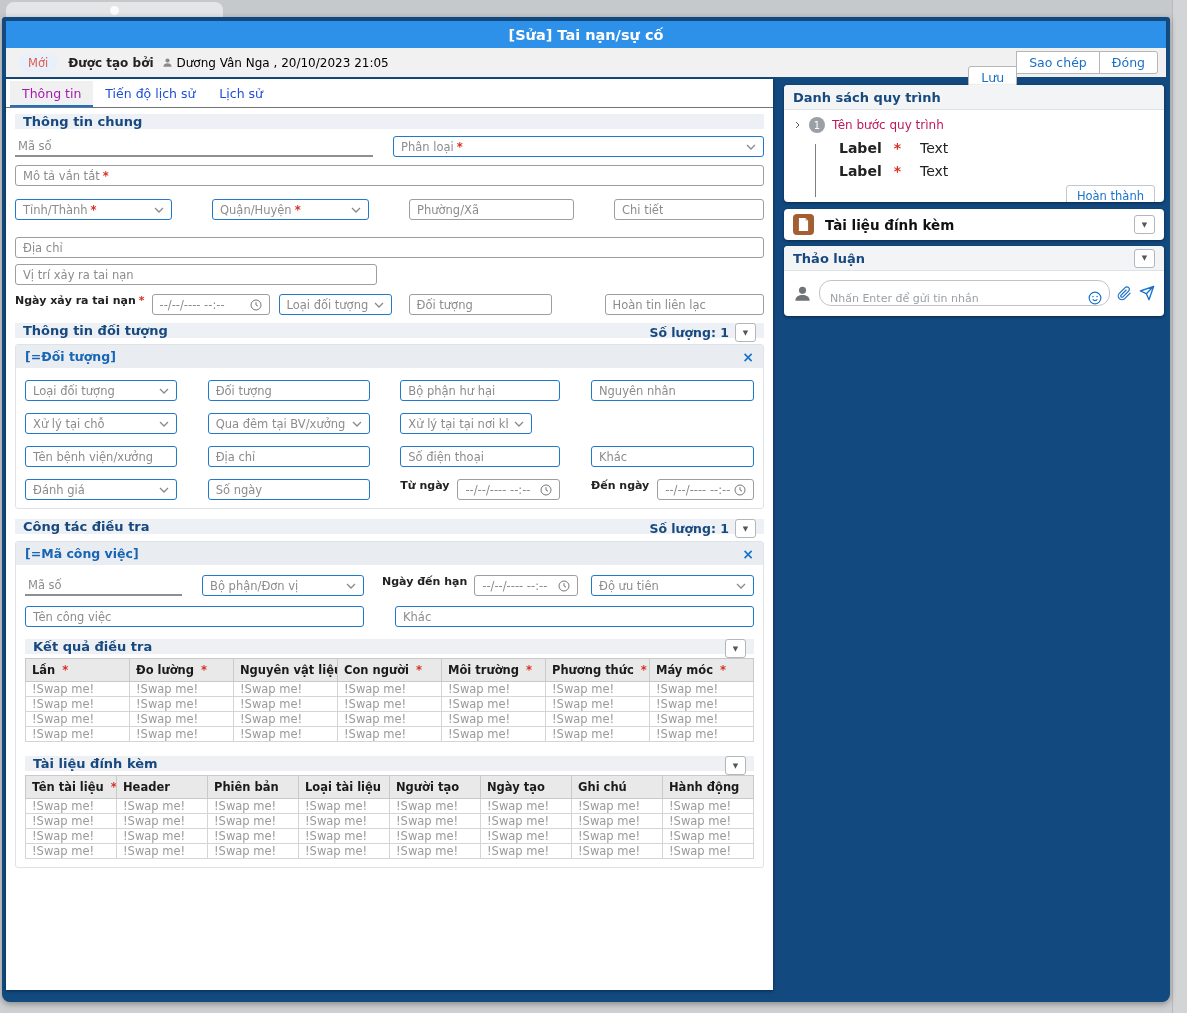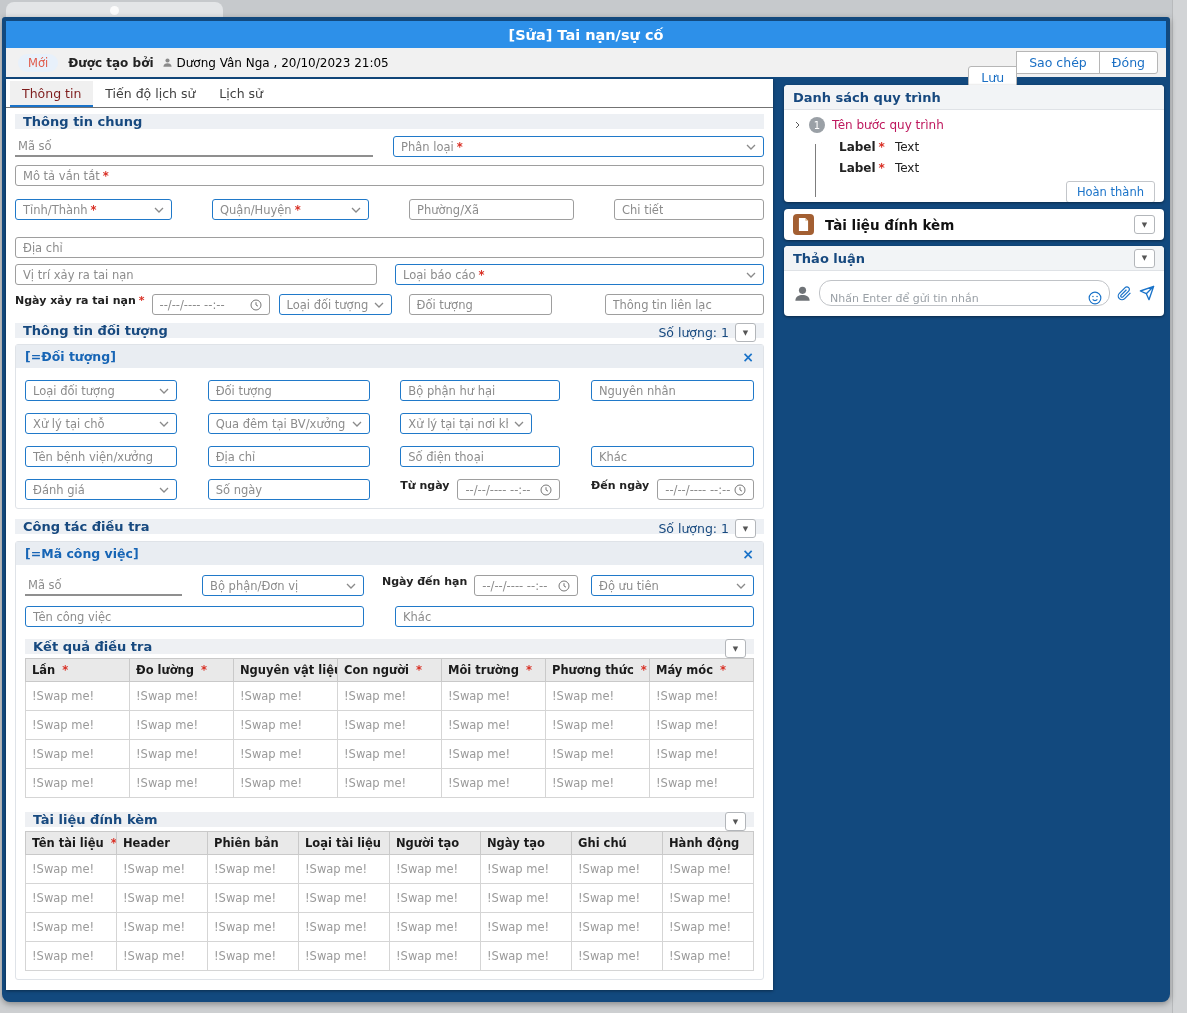--- a/index.html
+++ b/index.html
@@ -29,28 +29,28 @@
   .tb-btn { background:#fff; border:1px solid #b6b6b6; color:#1a6fc4; font-size:12.5px;
     padding:3px 12px; margin-left:-1px; cursor:pointer; font-family:inherit; }
   .tb-btn:first-of-type { border-radius:3px 0 0 3px;margin-top:30px; }
   .tb-btn:last-of-type { border-radius:0 3px 3px 0; }
   
   .content { position:absolute; left:4px; right:4px; top:62px; bottom:12px; }
   .main-panel { position:absolute; left:0; top:0; width:767px; height:100%; background:#fff;
     overflow:hidden; box-shadow:0 1px 3px rgba(0,0,0,.4); }
   
   .tabs { height:29px; display:flex; align-items:flex-end; border-bottom:1px solid #737373; padding-left:4px; }
-  .tab { padding:5px 12px 6px; font-size:12.5px; color:#404040; cursor:pointer; }
-  .tab.active { color:#7f1d1d; background:#f0f0f0; box-shadow:inset 0 -2px 0 #1a73c9; }
+  .tab { padding:5px 12px 6px; font-size:12.5px; color:#1d4ed8; cursor:pointer; }
+  .tab.active { color:#a21caf; background:#f0f0f0; box-shadow:inset 0 -2px 0 #1a73c9; }
   .panel-body { padding:0 9px; }
   
   .sect-bar { display:flex; align-items:flex-start; height:15px; background:#edf0f4;
     color:#17497f; font-weight:bold; font-size:13px; padding:0 8px; }
   .sect-bar .right { margin-left:auto; display:flex; align-items:center; gap:6px; }
-  .count-label { font-size:12.5px; color:#17497f; font-weight:normal; }
+  .count-label { font-size:12.5px; color:#17497f; font-weight:bold; }
   .toggle-btn { width:21px; height:19px; background:#fff; border:1px solid #b3b6ba; border-radius:3px;
     color:#555; font-size:7px; display:flex; align-items:center; justify-content:center; cursor:pointer; }
   
   .frow { display:flex; }
   .fld { display:flex; align-items:center; height:21px; border:1px solid #9e9e9e; border-radius:3px;
     padding:0 7px; font-size:11.5px; color:#8c8c8c; background:#fff; white-space:nowrap; overflow:hidden; cursor:text; }
   .fld .ph { overflow:hidden; }
   .fld.grow { flex:1; }
   .fld.blue { border-color:#2079c9; }
   .fld.sel { cursor:pointer; }
@@ -64,34 +64,34 @@
   .card { border:1px solid #dfe3e8; border-radius:3px; background:#fff; }
   .card-head { height:23px; background:#e9edf2; display:flex; align-items:center; padding:0 9px;
     color:#1765b5; font-weight:bold; font-size:12.5px; }
   .card-head .x { margin-left:auto; color:#1a73c9; font-weight:bold; font-size:14px; cursor:pointer; line-height:1; }
   .card-pad { padding:0 9px 8px; }
   .grid4 { display:grid; grid-template-columns:152px 162px 160px 163px; justify-content:space-between; }
   
   table.grid { width:100%; border-collapse:collapse; table-layout:fixed; font-size:11.5px; }
   table.grid th { background:#e9e9e9; border:1px solid #c9c9c9; text-align:left; padding:4px 6px;
     color:#1a1a1a; font-weight:bold; font-size:11.5px; white-space:nowrap; overflow:hidden; }
-  table.grid td { border:1px solid #d5d5d5; padding:7px 6px; color:#9a9a9a; white-space:nowrap; overflow:hidden; }
+  table.grid td { border:1px solid #d5d5d5; padding:0 6px; color:#9a9a9a; white-space:nowrap; overflow:hidden; }
   
   .sidebar { position:absolute; left:778px; right:2px; top:0; }
   .scard { background:#fff; border-radius:4px; box-shadow:0 1px 3px rgba(0,0,0,.45); overflow:hidden; }
   .scard-head { height:25px; background:#f2f4f6; border-bottom:1px solid #dfe2e6; display:flex;
     align-items:center; padding:0 9px; color:#17497f; font-weight:bold; font-size:13px; }
   .scard-head .right { margin-left:auto; }
   .proc-body { position:relative; padding:7px 9px 6px; height:92px; }
   .proc-line { position:absolute; left:31px; top:34px; bottom:5px; width:1px; background:#7d7d7d; }
   .step-row { display:flex; align-items:center; gap:7px; }
   .step-circle { width:16px; height:16px; border-radius:50%; background:#9aa0a6; color:#fff;
     font-size:10px; display:flex; align-items:center; justify-content:center; }
   .step-name { color:#be185d; font-size:12px; }
-  .lbl-row { margin:7px 0 0 46px; font-size:12px; display:flex; align-items:center; }
+  .lbl-row { margin:7px 0 0 46px; font-size:14px; display:flex; align-items:center;gap:9px; }
   .lbl-row .l { font-weight:bold; color:#222; }
   .lbl-row .v { margin-left:10px; color:#222; }
   .done-row { display:flex; justify-content:flex-end; margin-top:6px; }
   .done-btn { background:#fff; border:1px solid #c3c6ca; border-radius:3px; color:#1a73c9;
     font-size:11.5px; padding:3px 10px; cursor:pointer; font-family:inherit; }
   .attach-card { display:flex; align-items:center; padding:0 9px; height:31px; }
   .doc-ic { width:21px; height:21px; border-radius:4px; background:#a35f32; display:flex;
     align-items:center; justify-content:center; flex:none; }
   .attach-title { font-weight:bold; font-size:13.5px; color:#111; margin-left:11px; }
   .attach-card .right, .disc-head .right { margin-left:auto; }
@@ -202,28 +202,20 @@
         <div class="frow mt17">
           <div class="fld grow">
             <span class="ph">Địa chỉ</span>
           </div>
         </div>
 
         <div class="frow mt6">
           <div class="fld" style="width:362px">
             <span class="ph">Vị trí xảy ra tai nạn</span>
           </div>
-          <div class="fld sel blue grow" style="margin-left:18px">
-            <span class="ph"><span>Loại báo cáo</span><span class="req">*</span></span>
-            <span class="chev">
-                <svg width="10" height="6" viewBox="0 0 10 6">
-                  <path d="M1 1l4 4 4-4" fill="none" stroke="#8a8a8a" stroke-width="1.3"></path>
-                </svg>
-              </span>
-          </div>
         </div>
 
         <div class="frow mt9">
           <span class="flabel"><span>Ngày xảy ra tai nạn</span><span class="req">*</span></span>
           <div class="fld" style="width:118px; margin-left:7px">
             <span class="ph">--/--/----  --:--</span>
             <span class="clock">
                 <svg width="12" height="12" viewBox="0 0 12 12">
                   <circle cx="6" cy="6" r="5" fill="none" stroke="#777"></circle>
                   <path d="M6 3.2V6l2 1.2" fill="none" stroke="#777"></path>
@@ -235,21 +227,21 @@
             <span class="chev">
                 <svg width="10" height="6" viewBox="0 0 10 6">
                   <path d="M1 1l4 4 4-4" fill="none" stroke="#8a8a8a" stroke-width="1.3"></path>
                 </svg>
               </span>
           </div>
           <div class="fld" style="width:143px; margin-left:17px">
             <span class="ph">Đối tượng</span>
           </div>
           <div class="fld grow" style="margin-left:53px">
-            <span class="ph">Thông tin liên lạc</span>
+            <span class="ph">Hoàn tin liên lạc</span>
           </div>
         </div>
 
         <div class="sect-bar mt8">
           <span>Thông tin đối tượng</span>
           <span class="right">
             <span class="count-label">Số lượng: 1</span>
             <span class="toggle-btn">
                 <span>▼</span>
               </span>

